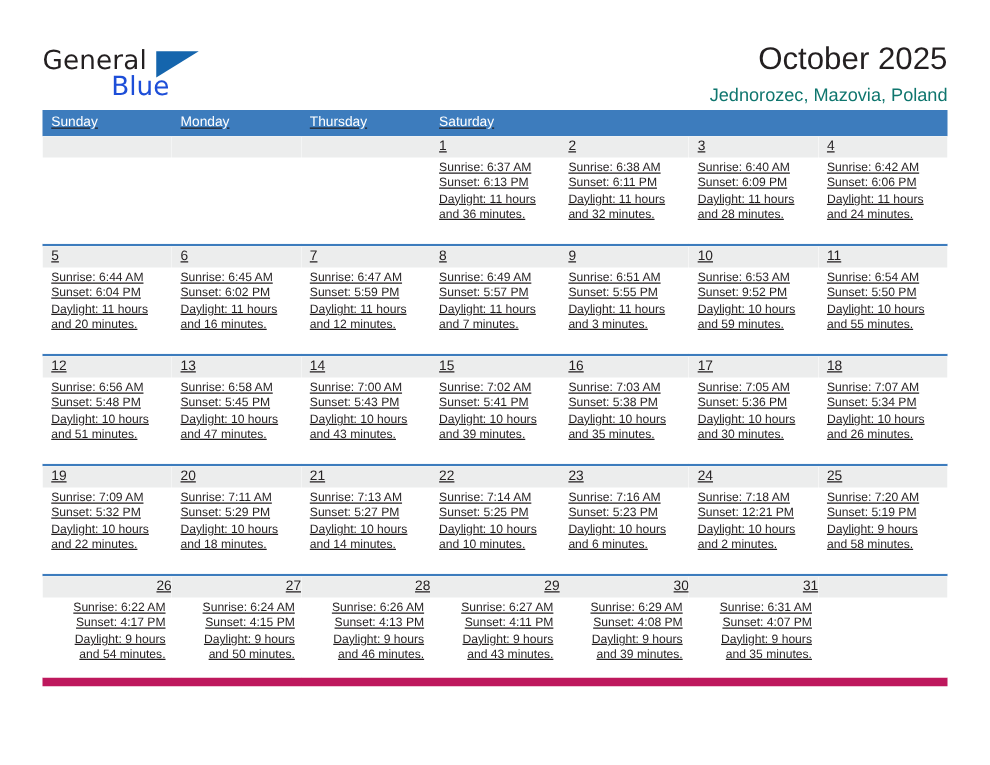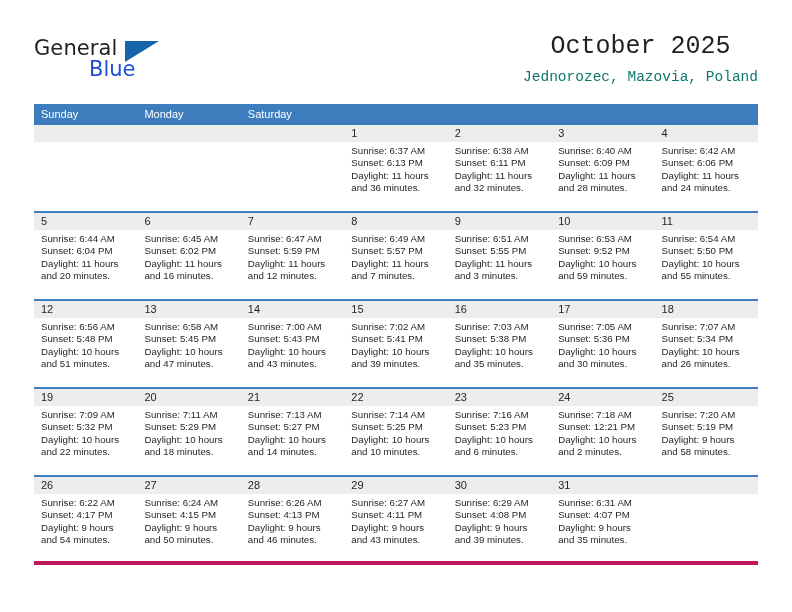--- a/index.html
+++ b/index.html
@@ -61,43 +61,43 @@
     width: 0;
     height: 0;
     border-left: 34px solid #1565ad;
     border-bottom: 21px solid transparent;
   }
 
   .title-block {
     position: absolute;
     right: 34px;
     top: 32px;
-    text-align: center;
-    font-family: Liberation Mono, monospace;
+    text-align: right;
   }
   .cal-title {
     font-size: 25px;
     color: #231f20;
     line-height: 30px;
     white-space: nowrap;
   }
   .cal-subtitle {
     margin-top: 6px;
     font-size: 14.5px;
     color: #0f766e;
     line-height: 18px;
     white-space: nowrap;
   }
 
   
   .calendar {
     position: absolute;
     left: 34px;
-    top: 104px;
+    top: 88px;
     width: 724px;
+    text-decoration: underline;
   }
   .weekdays {
     display: grid;
     grid-template-columns: repeat(7, 1fr);
     background: #3d7cbd;
     height: 21px;
   }
   .weekday {
     color: #ffffff;
     font-size: 11px;
@@ -108,21 +108,22 @@
   }
 
   .week {
     display: grid;
     grid-template-columns: repeat(7, 1fr);
     border-bottom: 2px solid #3d7cbd;
     height: 88px;
     box-sizing: border-box;
   }
   .week:last-child {
-    border-bottom: 4px solid #be185d;
+    border-bottom: 7px solid #be185d;
+    text-align: right;
   }
   .day {
     position: relative;
     box-sizing: border-box;
     background: #ffffff;
     overflow: hidden;
   }
   .day-number-band {
     background: #eceded;
     height: 17px;
@@ -161,20 +162,21 @@
       <div class="cal-title">October 2025</div>
       <div class="cal-subtitle">Jednorozec, Mazovia, Poland</div>
     </div>
 
   </div>
 
   <div class="calendar">
     <div class="weekdays" id="weekday-row">
         <div class="weekday">Sunday</div>
         <div class="weekday">Monday</div>
+        <div class="weekday">Thursday</div>
         <div class="weekday">Saturday</div>
       </div>
     <div id="weeks-container">
         <div class="week">
           <div class="day empty">
             <div class="day-number-band"></div>
           </div>
           <div class="day empty">
             <div class="day-number-band"></div>
           </div>

